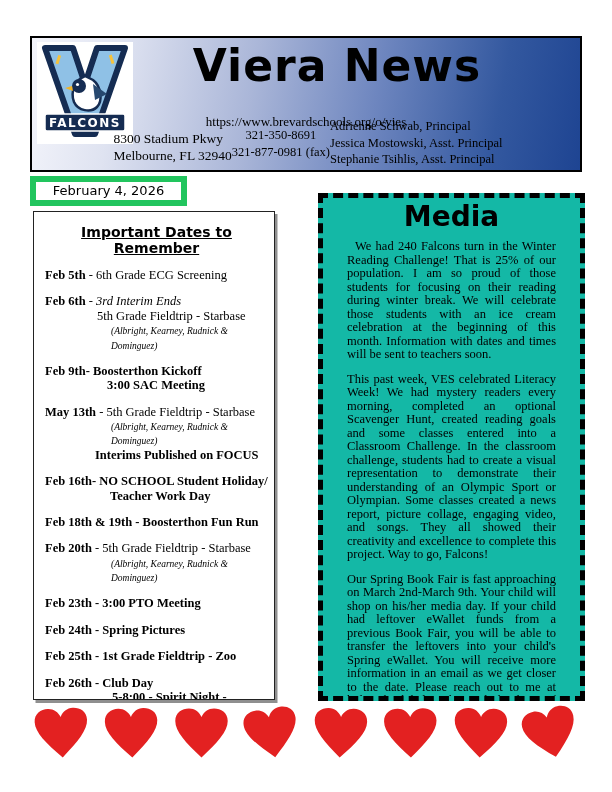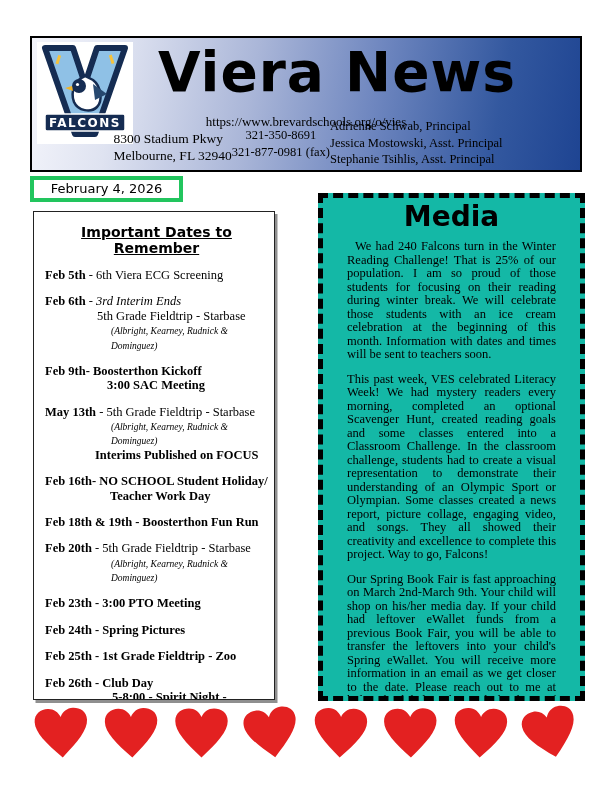--- a/index.html
+++ b/index.html
@@ -11,36 +11,36 @@
     position:absolute;left:30px;top:36px;width:552px;height:136px;
     border:2px solid #000;box-sizing:border-box;
     background:linear-gradient(100deg,
       var(--grad-a,#f4f5fb) 0%, #dfe3f1 16%, #aab6d8 40%,
       #6e86bf 62%, #33589f 84%, var(--grad-b,#1e4492) 100%);
   }
   .logo-box{position:absolute;left:5px;top:4px;width:96px;height:102px;background:#fff;}
   .logo-box svg{display:block;width:100%;height:100%;}
   .masthead-title{
     position:absolute;left:70px;right:8px;top:2px;text-align:center;
-    font-family:"DejaVu Sans", sans-serif;font-weight:bold;font-size:55px;
+    font-family:"DejaVu Sans", sans-serif;font-weight:bold;font-size:44px;
     letter-spacing:1px;color:#000;
   }
   .masthead-url{position:absolute;left:0;right:0;top:76px;text-align:center;font-size:13px;}
   .masthead-bottom{
     position:absolute;left:9px;right:5px;bottom:2px;
     display:flex;justify-content:center;align-items:flex-end;
   }
   .addr{font-size:13.5px;line-height:1.3;padding-bottom:3px;}
   .phones{font-size:12.5px;line-height:1.35;text-align:center;padding-bottom:7px;}
   .staff{font-size:12.5px;line-height:1.3;padding-bottom:1px;}
 
   
   .date-badge{
     position:absolute;left:30px;top:176px;width:145px;height:18px;
-    border:4px solid #22c55e;background:#fff;text-align:center;
+    border:6px solid #22c55e;background:#fff;text-align:center;
     font-family:"DejaVu Sans", sans-serif;font-size:13px;line-height:18px;
   }
 
   
   .dates-panel{
     position:absolute;left:33px;top:211px;width:242px;height:489px;
     border:1.5px solid #222;box-shadow:2.5px 3px 0 #8f8f8f;background:#fff;
     box-sizing:border-box;padding:8px 6px 0 11px;overflow:hidden;
   }
   .dates-heading{
@@ -122,21 +122,21 @@
       </div>
     </div>
   </div>
 
   <div class="date-badge">February 4, 2026</div>
 
   <div class="dates-panel">
     <div class="dates-heading">Important Dates to Remember</div>
     <div class="dates-list">
         <div class="date-item">
-          <div class="date-line" style="padding-left: 0px;"><span class="run-b">Feb 5th</span><span class="run-n"> - 6th Viera ECG Screening</span></div>
+          <div class="date-line" style="padding-left: 0px;"><span class="run-b">Feb 5th</span><span class="run-n"> - 6th Grade ECG Screening</span></div>
         </div>
         <div class="date-item">
           <div class="date-line" style="padding-left: 0px;"><span class="run-b">Feb 6th</span><span class="run-n"> - </span><span class="run-i">3rd Interim Ends</span></div>
           <div class="date-line" style="padding-left: 52px;"><span class="run-n">5th Grade Fieldtrip - Starbase</span></div>
           <div class="date-line" style="padding-left: 66px;"><span class="run-si">(Albright, Kearney, Rudnick &amp; Dominguez)</span></div>
         </div>
         <div class="date-item">
           <div class="date-line" style="padding-left: 0px;"><span class="run-b">Feb 9th-  Boosterthon Kickoff</span></div>
           <div class="date-line" style="padding-left: 62px;"><span class="run-b">3:00 SAC Meeting</span></div>
         </div>

